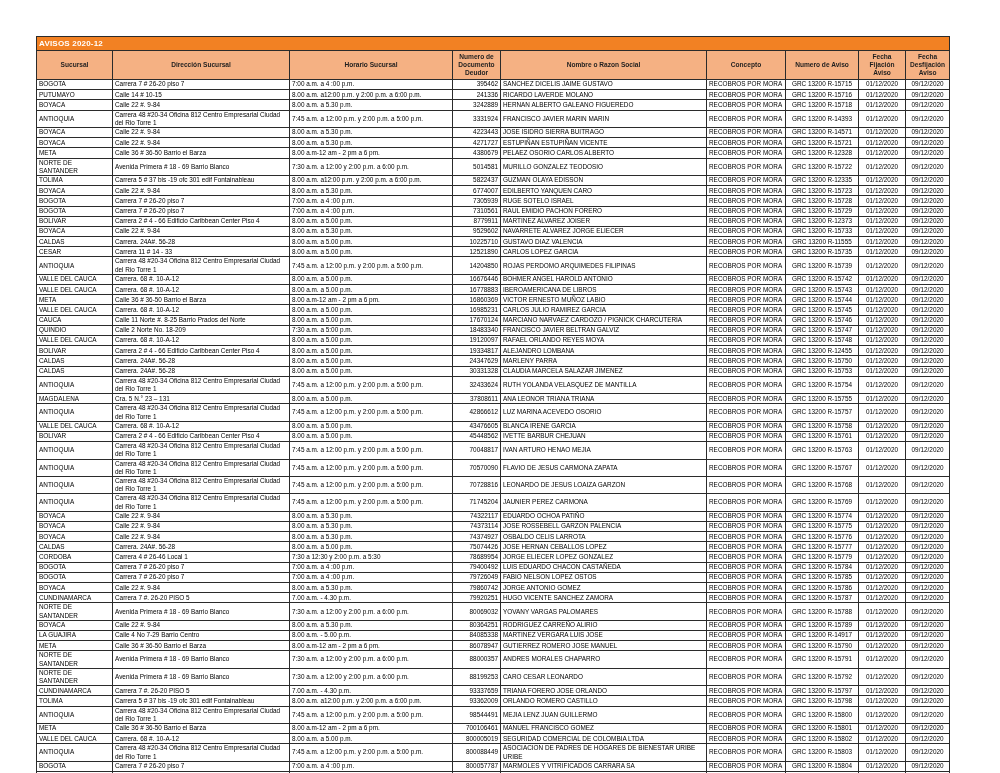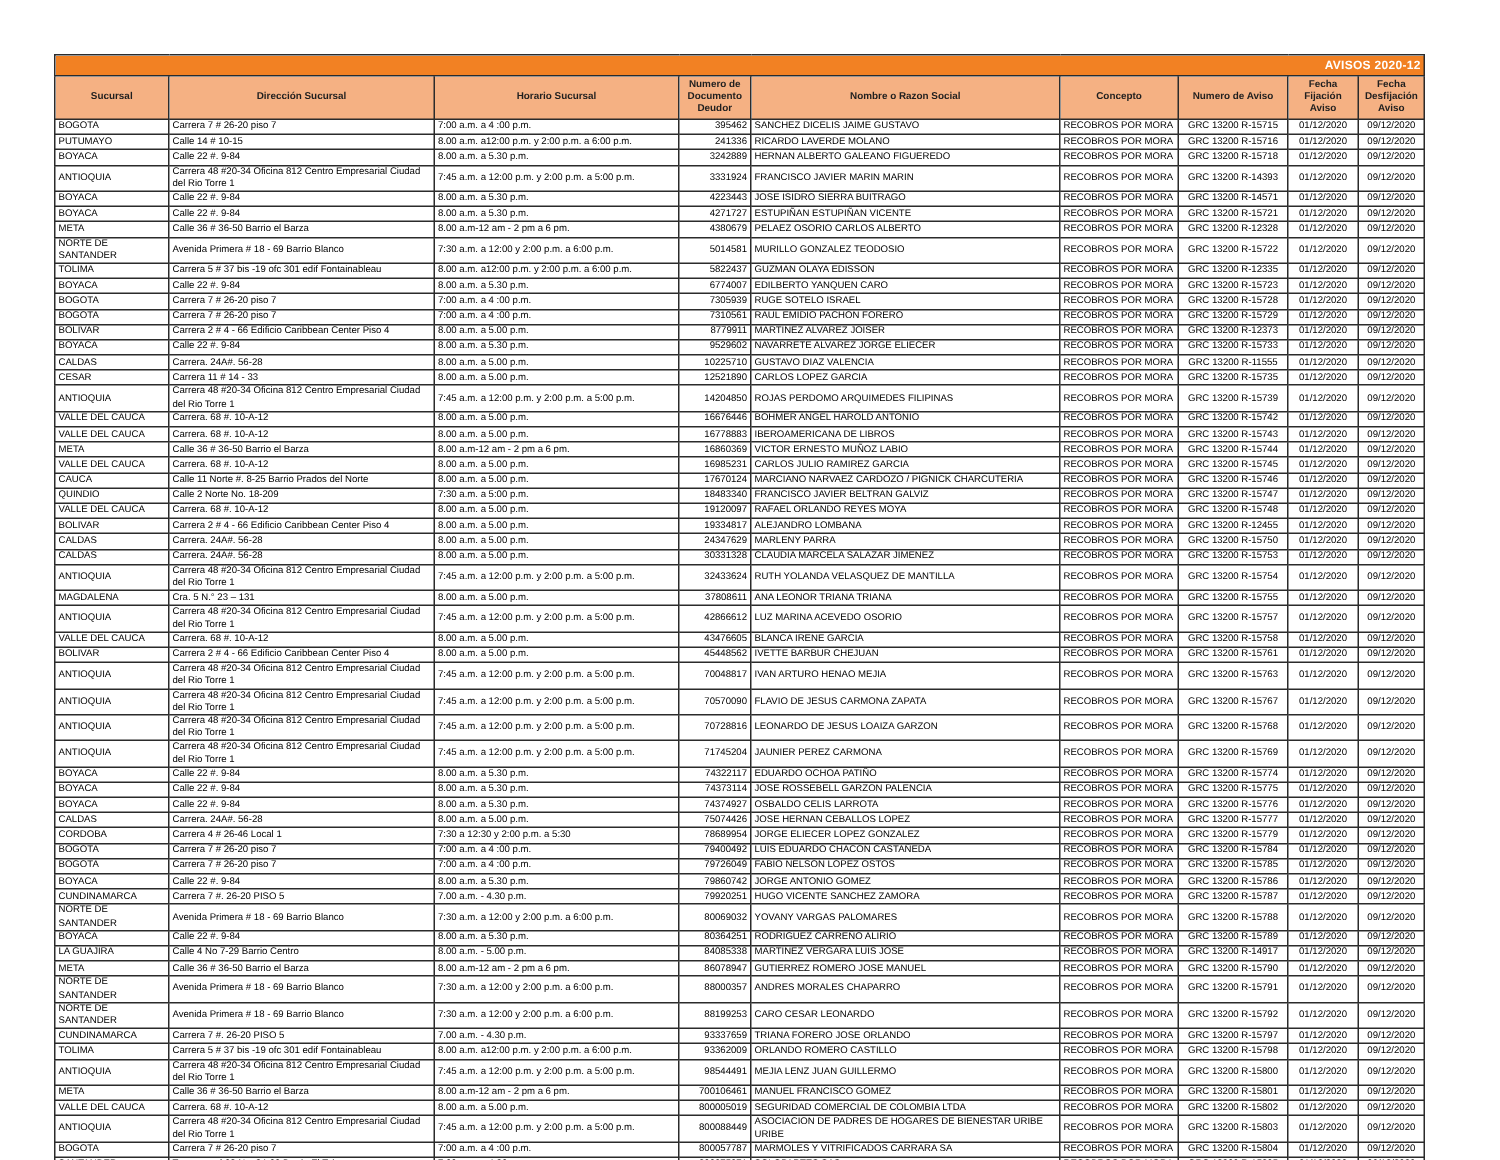--- a/index.html
+++ b/index.html
@@ -20,21 +20,21 @@
     overflow:hidden;
     word-wrap:break-word;
     vertical-align:middle;
   }
   tr.title-row th{
     background:var(--title-bg);
     color:#ffffff;
     font-weight:bold;
     font-size:8px;
     height:13px;
-    text-align:right;
+    text-align:left;
     letter-spacing:.2px;
   }
   tr.head-row th{
     background:var(--header-bg);
     color:#1f1f1f;
     font-weight:bold;
     font-size:6.6px;
     line-height:8px;
     height:28px;
     text-align:center;

